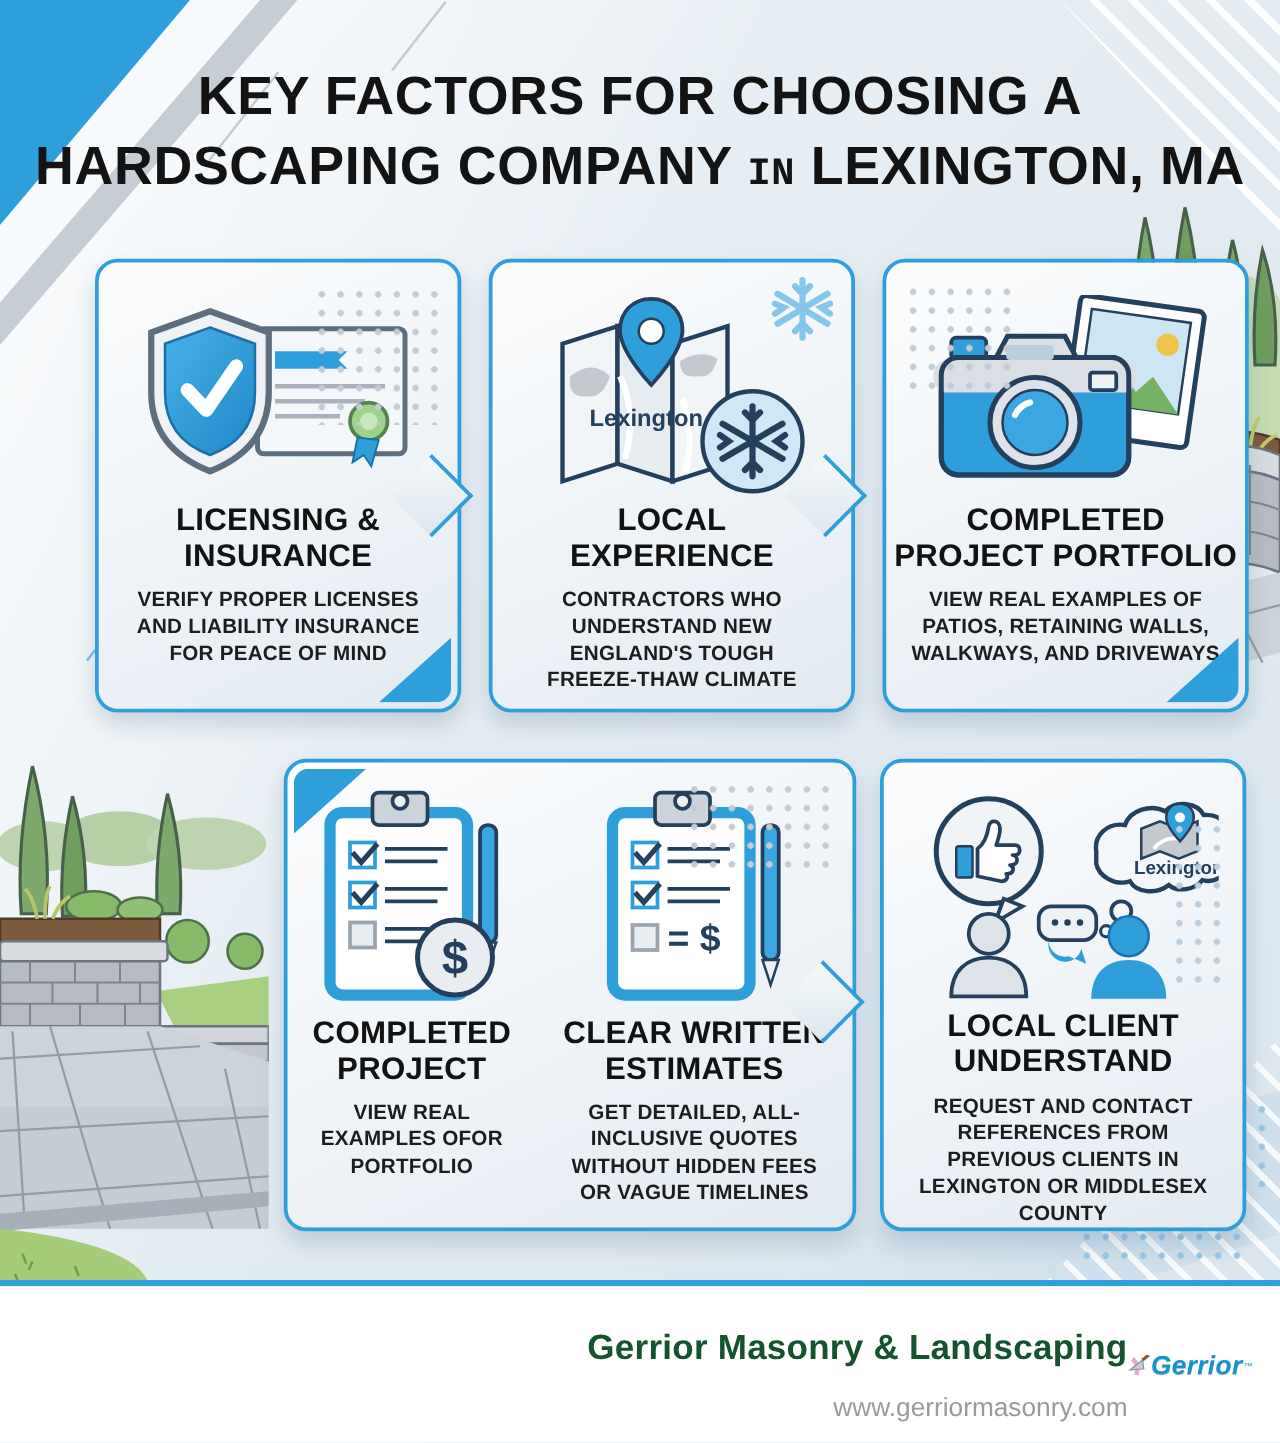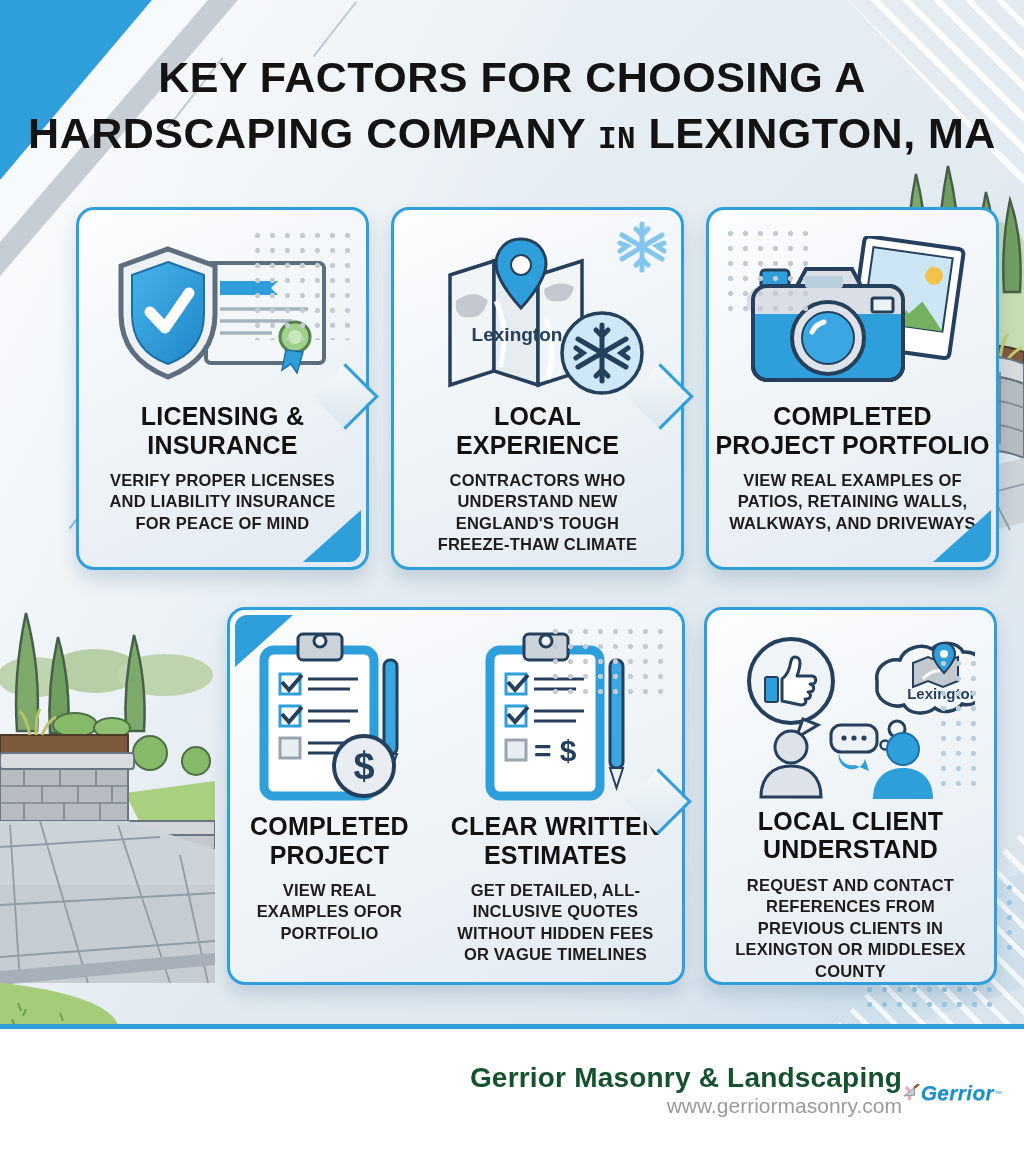--- a/index.html
+++ b/index.html
@@ -57,21 +57,21 @@
   #arrow2{left:637px;top:373px;}
   #arrow3{left:635px;top:778px;}
   
   .land-left{position:absolute;left:0;top:585px;z-index:2;}
   .land-right{position:absolute;left:880px;top:162px;z-index:2;}
   
   .blue-line{position:absolute;left:0;top:1024px;width:100%;height:5px;background:#2f9fdb;z-index:5;}
   .footer{position:absolute;left:0;top:1029px;width:100%;height:125px;background:#ffffff;z-index:5;}
   .brand-block{position:absolute;right:122px;top:33px;text-align:right;}
   .brand{font-weight:bold;font-size:28px;color:#14532d;letter-spacing:.2px;}
-  .url{font-size:21px;color:#9a9a9c;margin-top:0;}
+  .url{font-size:21px;color:#9a9a9c;margin-top:21px;}
   .logo{position:absolute;right:22px;top:52px;display:flex;align-items:center;gap:1px;}
   .logo-text{font-style:italic;font-weight:bold;font-size:21px;color:#1593cf;letter-spacing:.3px;text-shadow:0 1px 0 rgba(20,60,90,.35);}
   .logo-tm{font-size:7px;color:#1593cf;vertical-align:super;}
   svg text{font-family:"Liberation Sans","DejaVu Sans",sans-serif;}
 </style>
 </head>
 <body>
 
 <div class="sheen"></div>
 <div class="tl-gray"></div>

